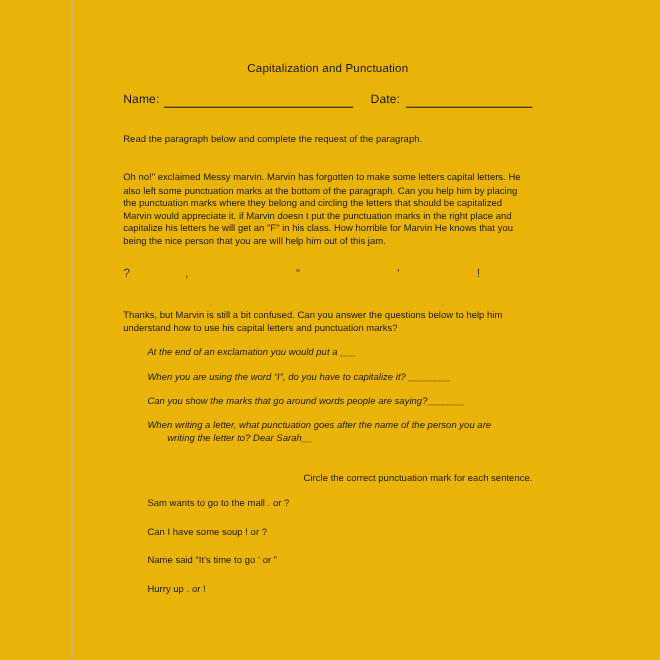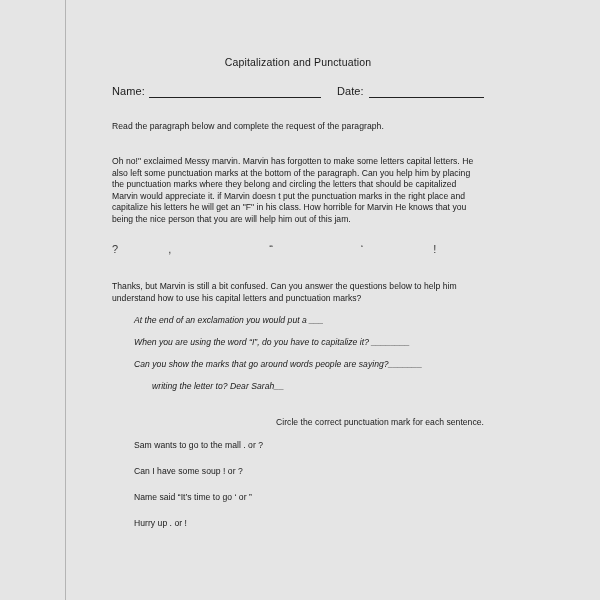--- a/index.html
+++ b/index.html
@@ -11,21 +11,21 @@
     height: 600px;
     background: #ffffff;
     font-family: "Liberation Sans", sans-serif;
     color: #1a1a1a;
     overflow: hidden;
     position: relative;
   }
   .page {
     position: absolute;
     inset: 0;
-    background: #e5e5e5;
+    background: #eab308;
   }
   
   .left-rule {
     position: absolute;
     left: 65px;
     top: 0;
     width: 1px;
     height: 600px;
     background: #b4b4b4;
   }
@@ -165,20 +165,21 @@
       <div class="qitem">
         <span>At the end of an exclamation you would put a  ___</span>
       </div>
       <div class="qitem">
         <span>When you are using the word “I”, do you have to capitalize it? ________</span>
       </div>
       <div class="qitem">
         <span>Can you show the marks that go around words people are saying?_______</span>
       </div>
       <div class="qitem">
+        <span>When writing a letter, what punctuation goes after the name of the person you are</span>
         <span class="wrap2">writing the letter to? Dear Sarah__</span>
       </div>
     </div>
 
     <div class="circle-intro">Circle the correct punctuation mark for each sentence.</div>
 
     <div class="slist">
       <div class="sitem">Sam wants to go to the mall . or ?</div>
       <div class="sitem">Can I have some soup ! or ?</div>
       <div class="sitem">Name said “It’s time to go  ‘ or ”</div>

